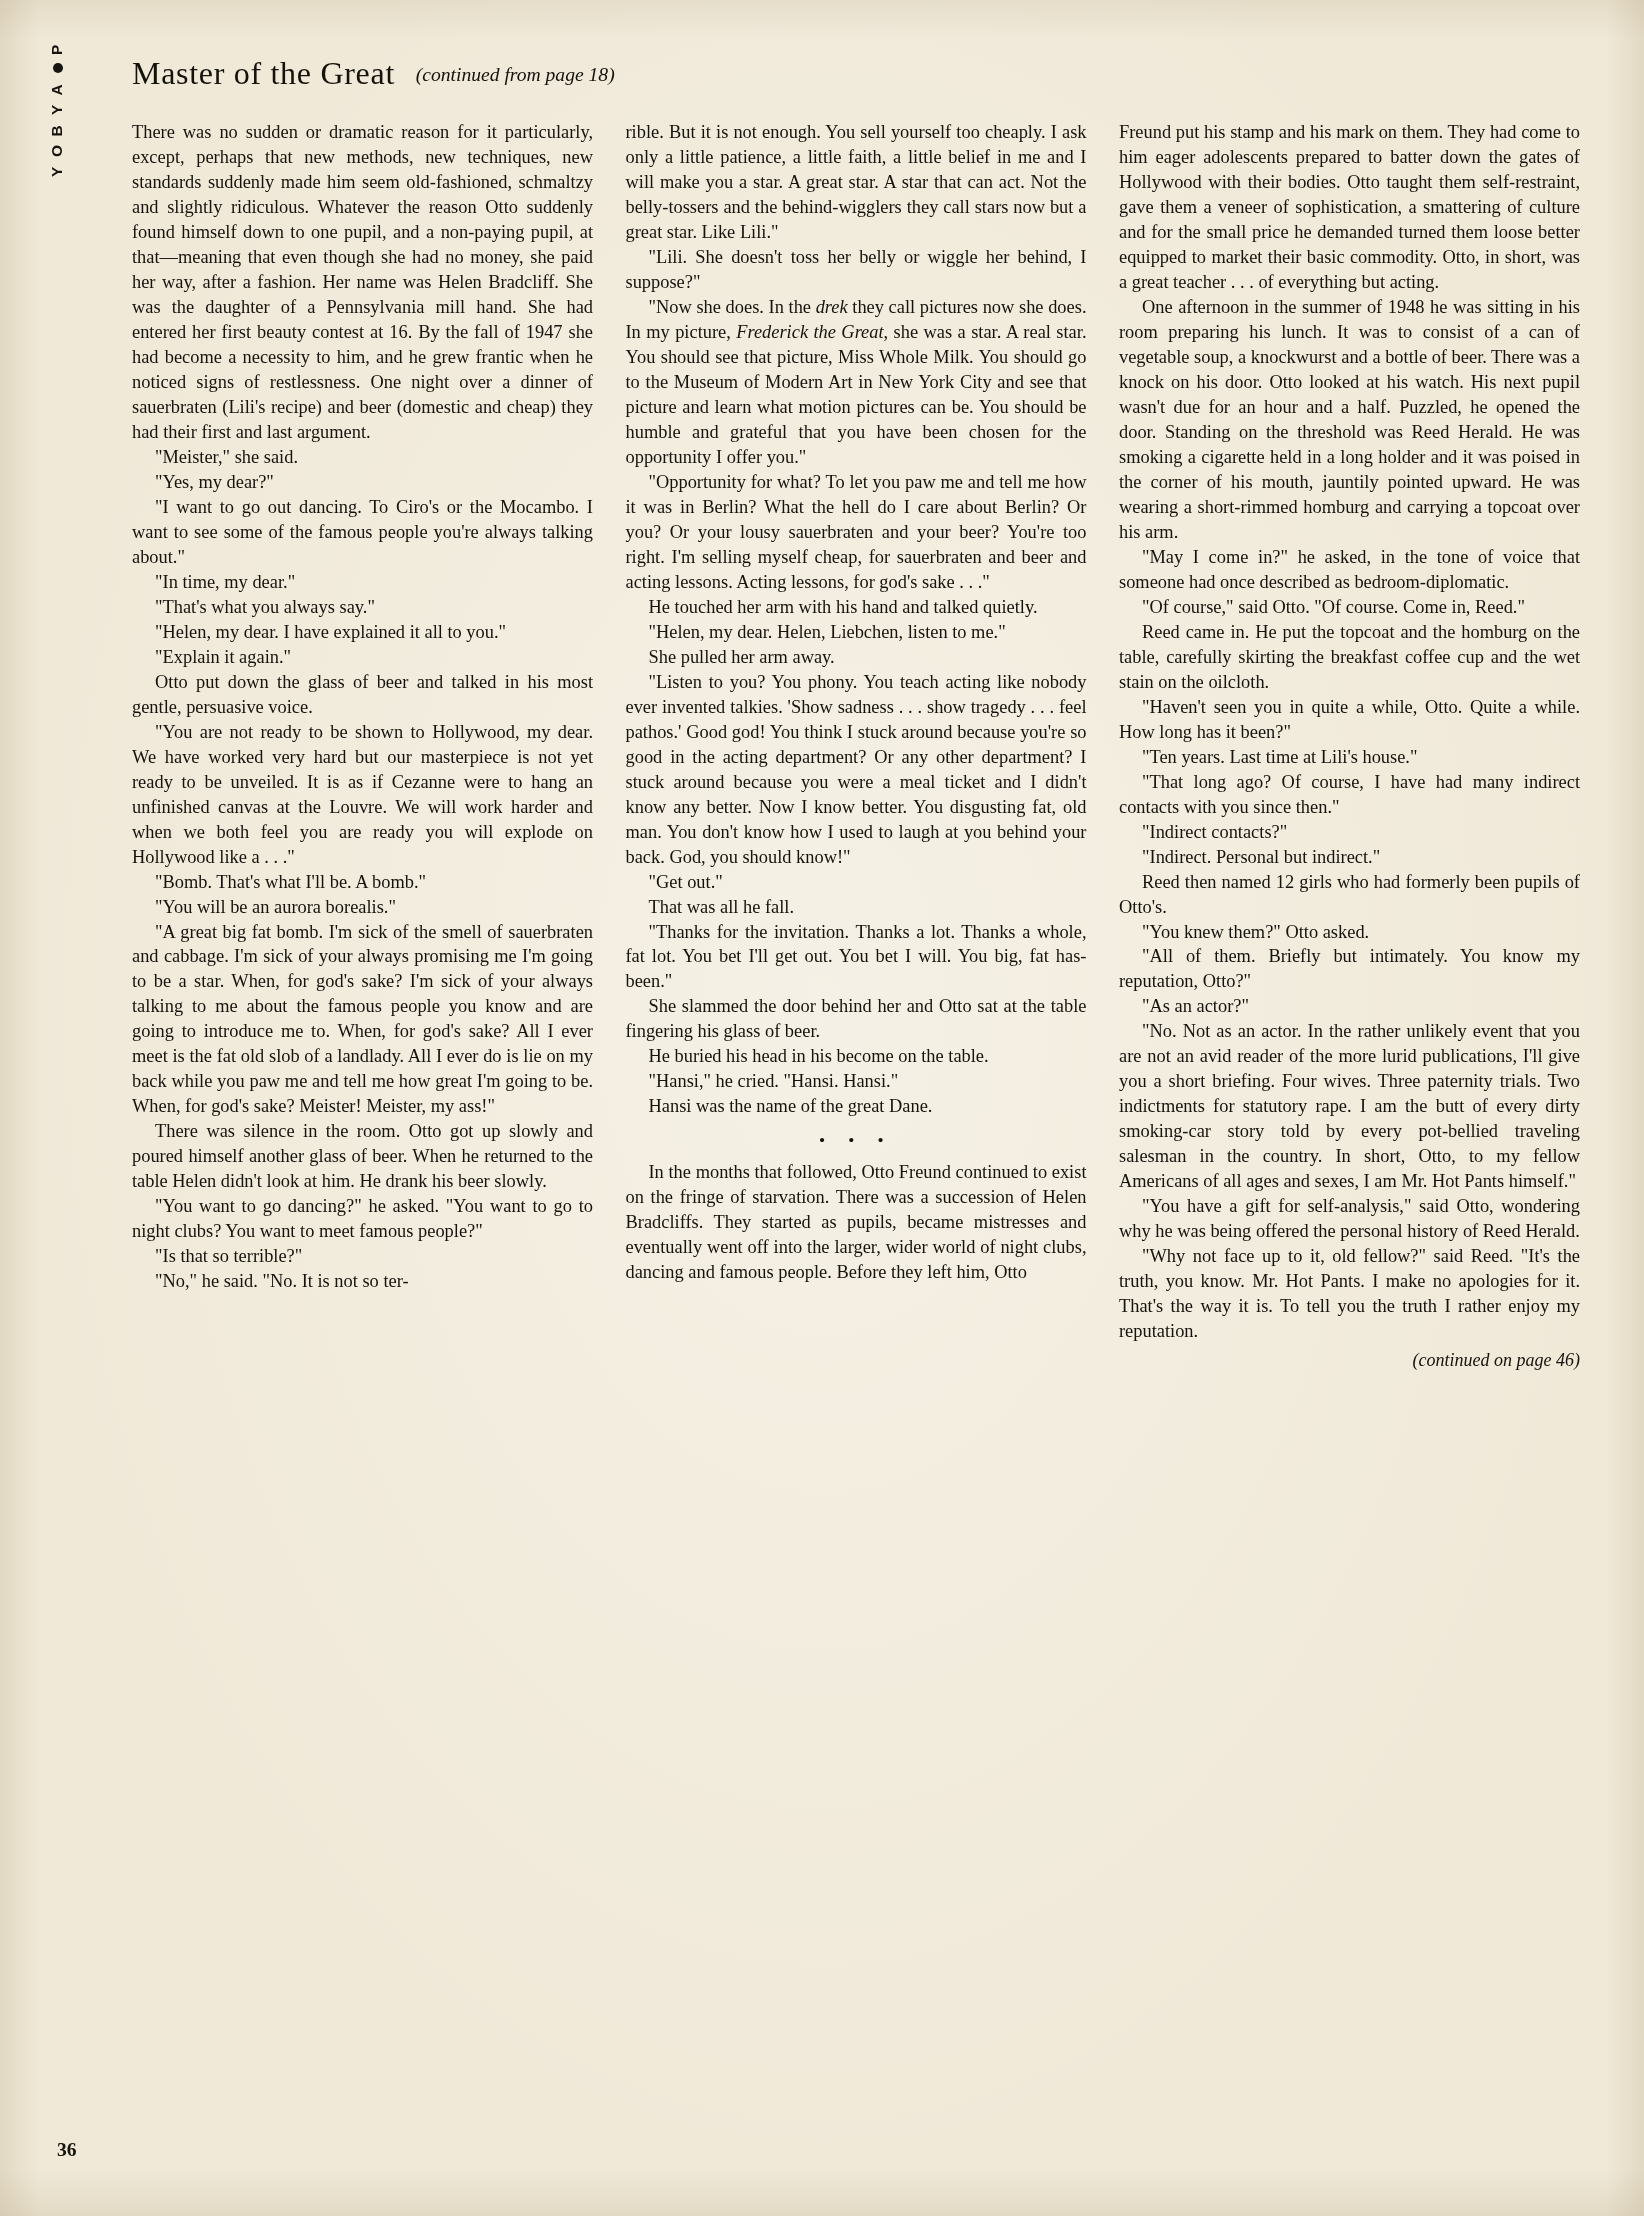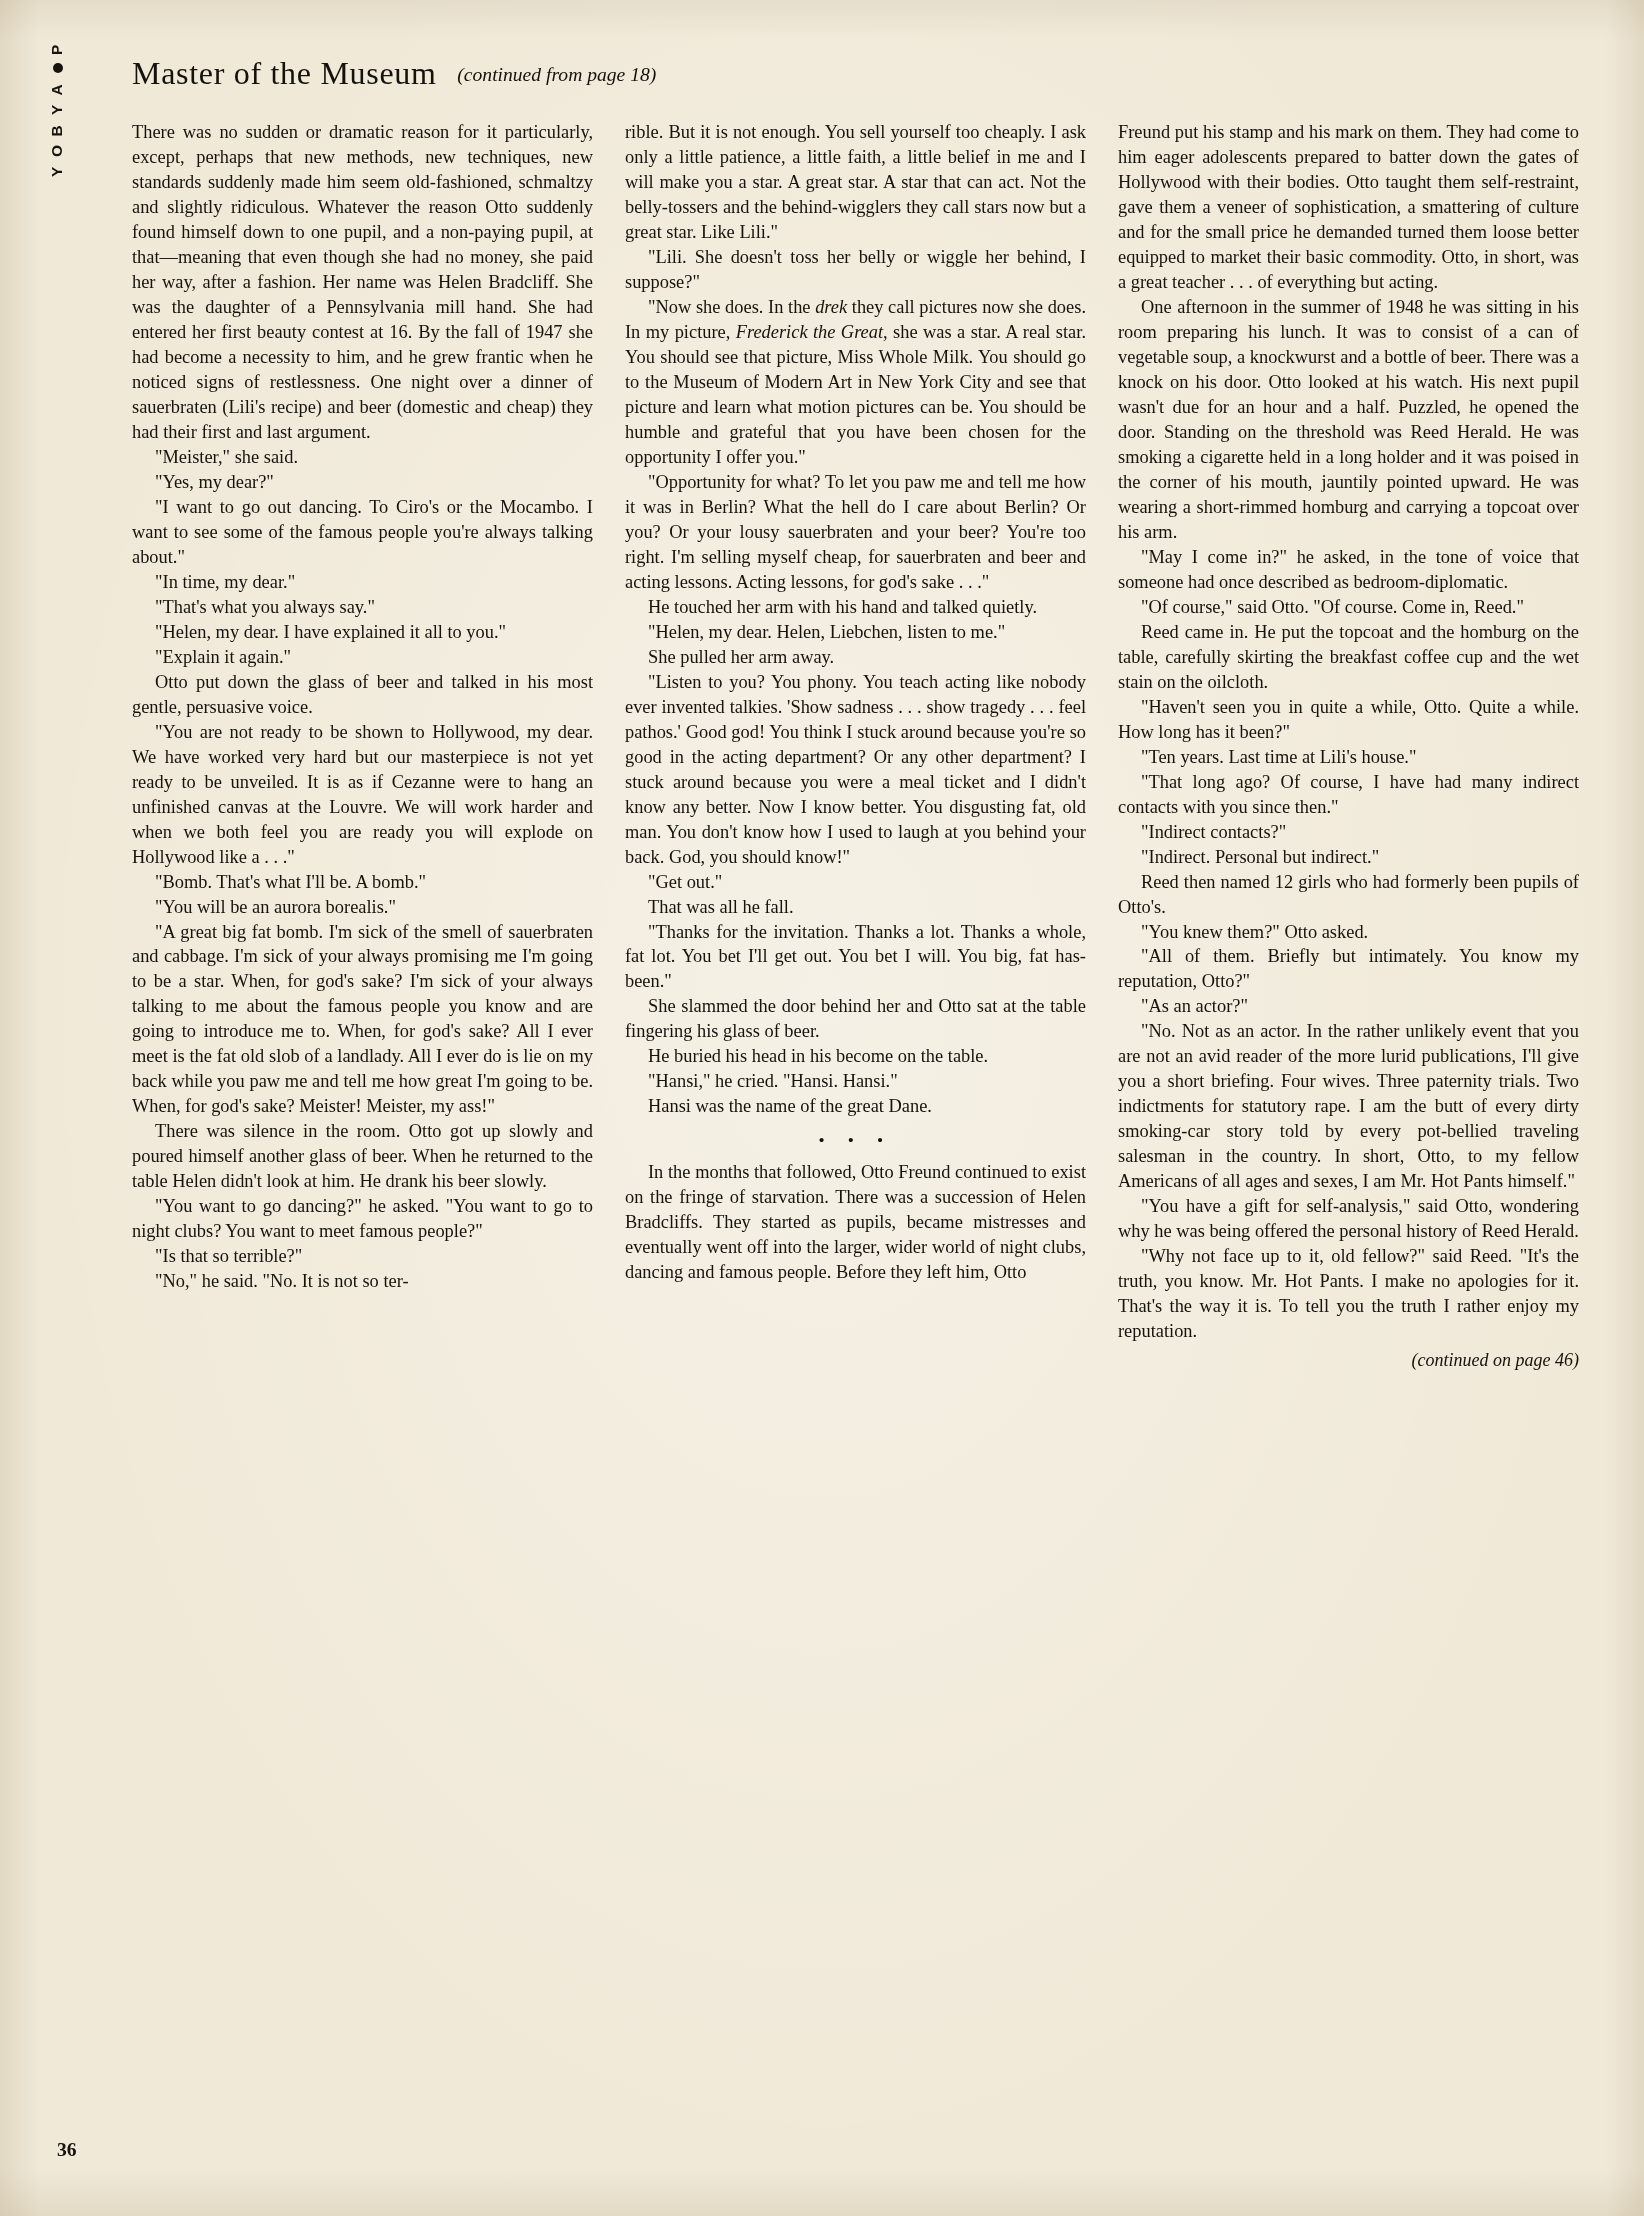--- a/index.html
+++ b/index.html
@@ -85,20 +85,21 @@
     top: -3.4px;
   }
   .columns {
     position: absolute;
     left: 132px;
     top: 120px;
     width: 1448px;
     display: flex;
     gap: 32px;
     z-index: 4;
+    justify-content: space-between;
   }
   .col {
     width: 461px;
     font-size: 18.4px;
     line-height: 1.358;
     color: #16130d;
     text-align: justify;
     text-justify: inter-word;
     hyphens: manual;
   }
@@ -146,21 +147,21 @@
     <span class="ch">P</span>
     <span class="dot"></span>
     <span class="ch">A</span>
     <span class="ch">Y</span>
     <span class="ch">B</span>
     <span class="ch">O</span>
     <span class="ch">Y</span>
   </div>
 
   <div class="headline-row">
-    <span class="headline">Master of the Museum</span>
+    <span class="headline">Master of the Great</span>
     <span class="contd">(continued from page 18)</span>
   </div>
 
   <div class="columns">
     <div class="col" id="col1">
         <p class="">There was no sudden or dramatic reason for it particularly, except, perhaps that new methods, new techniques, new standards suddenly made him seem old-fashioned, schmaltzy and slightly ridiculous. Whatever the reason Otto suddenly found himself down to one pupil, and a non-paying pupil, at that—meaning that even though she had no money, she paid her way, after a fashion. Her name was Helen Bradcliff. She was the daughter of a Pennsylvania mill hand. She had entered her first beauty contest at 16. By the fall of 1947 she had become a necessity to him, and he grew frantic when he noticed signs of restlessness. One night over a dinner of sauerbraten (Lili's recipe) and beer (domestic and cheap) they had their first and last argument.</p>
         <p class="ind">"Meister," she said.</p>
         <p class="ind">"Yes, my dear?"</p>
         <p class="ind">"I want to go out dancing. To Ciro's or the Mocambo. I want to see some of the famous people you're always talking about."</p>
         <p class="ind">"In time, my dear."</p>

